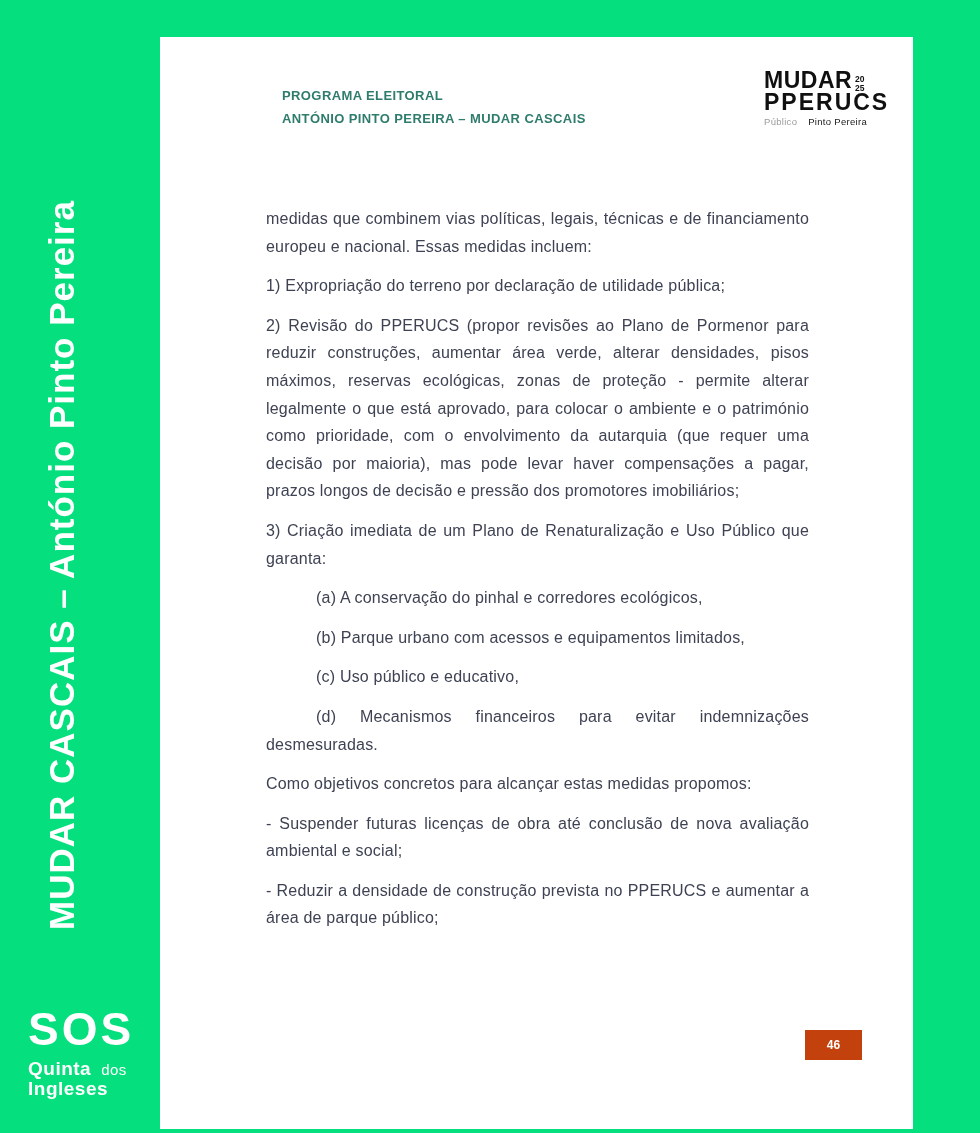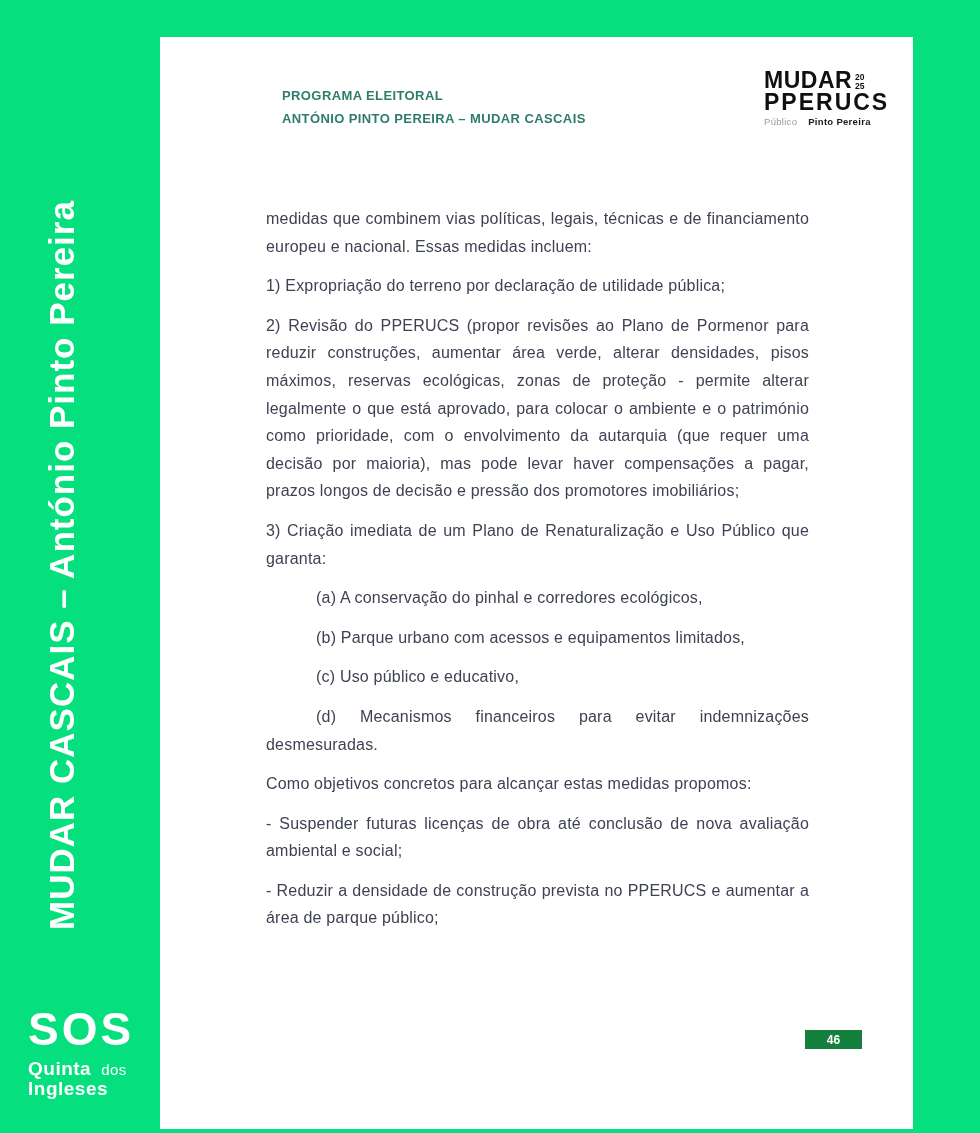--- a/index.html
+++ b/index.html
@@ -32,47 +32,47 @@
     line-height: 23px;
   }
   
   .brand-logo {
     position: absolute;
     left: 604px;
     top: 31px;
     color: #101010;
     width: 110px;
   }
-  .brand-row { display: flex; align-items: center; }
+  .brand-row { display: flex; align-items: flex-end; }
   .brand-word { font-size: 23px; font-weight: 800; letter-spacing: 0.5px; line-height: 24px; }
   .brand-year { display: flex; flex-direction: column; font-size: 8.5px; font-weight: 800; line-height: 8.5px; padding-top: 3px; margin-left: 3px; }
   .brand-word2 { font-size: 23px; font-weight: 800; letter-spacing: 2px; line-height: 24px; margin-top: -2px; }
   .brand-sub { font-size: 9.5px; margin-top: 2px; letter-spacing: 0.3px; }
   .brand-sub-light { color: #9b9b9b; }
-  .brand-sub-bold { font-weight: bold; color: #1a1a1a; padding-left: 8px; }
+  .brand-sub-bold { font-weight: normal; color: #1a1a1a; padding-left: 8px; }
   
   .body-text {
     position: absolute;
     left: 106px;
     top: 168px;
     width: 543px;
     color: #3E4253;
     font-size: 16px;
     letter-spacing: 0.2px;
   }
   .para { margin: 0 0 12px 0; line-height: 27.6px; text-align: justify; }
   .para.indent { text-indent: 50px; }
   
   .page-badge {
     position: absolute;
     left: 645px;
     top: 993px;
     width: 57px;
-    height: 19px;
-    background: #15803d;
+    height: 30px;
+    background: #c2410c;
     color: #ffffff;
     font-size: 12px;
     font-weight: bold;
     display: flex;
     align-items: center;
     justify-content: center;
   }
   
   .sidebar-vertical {
     position: absolute;

